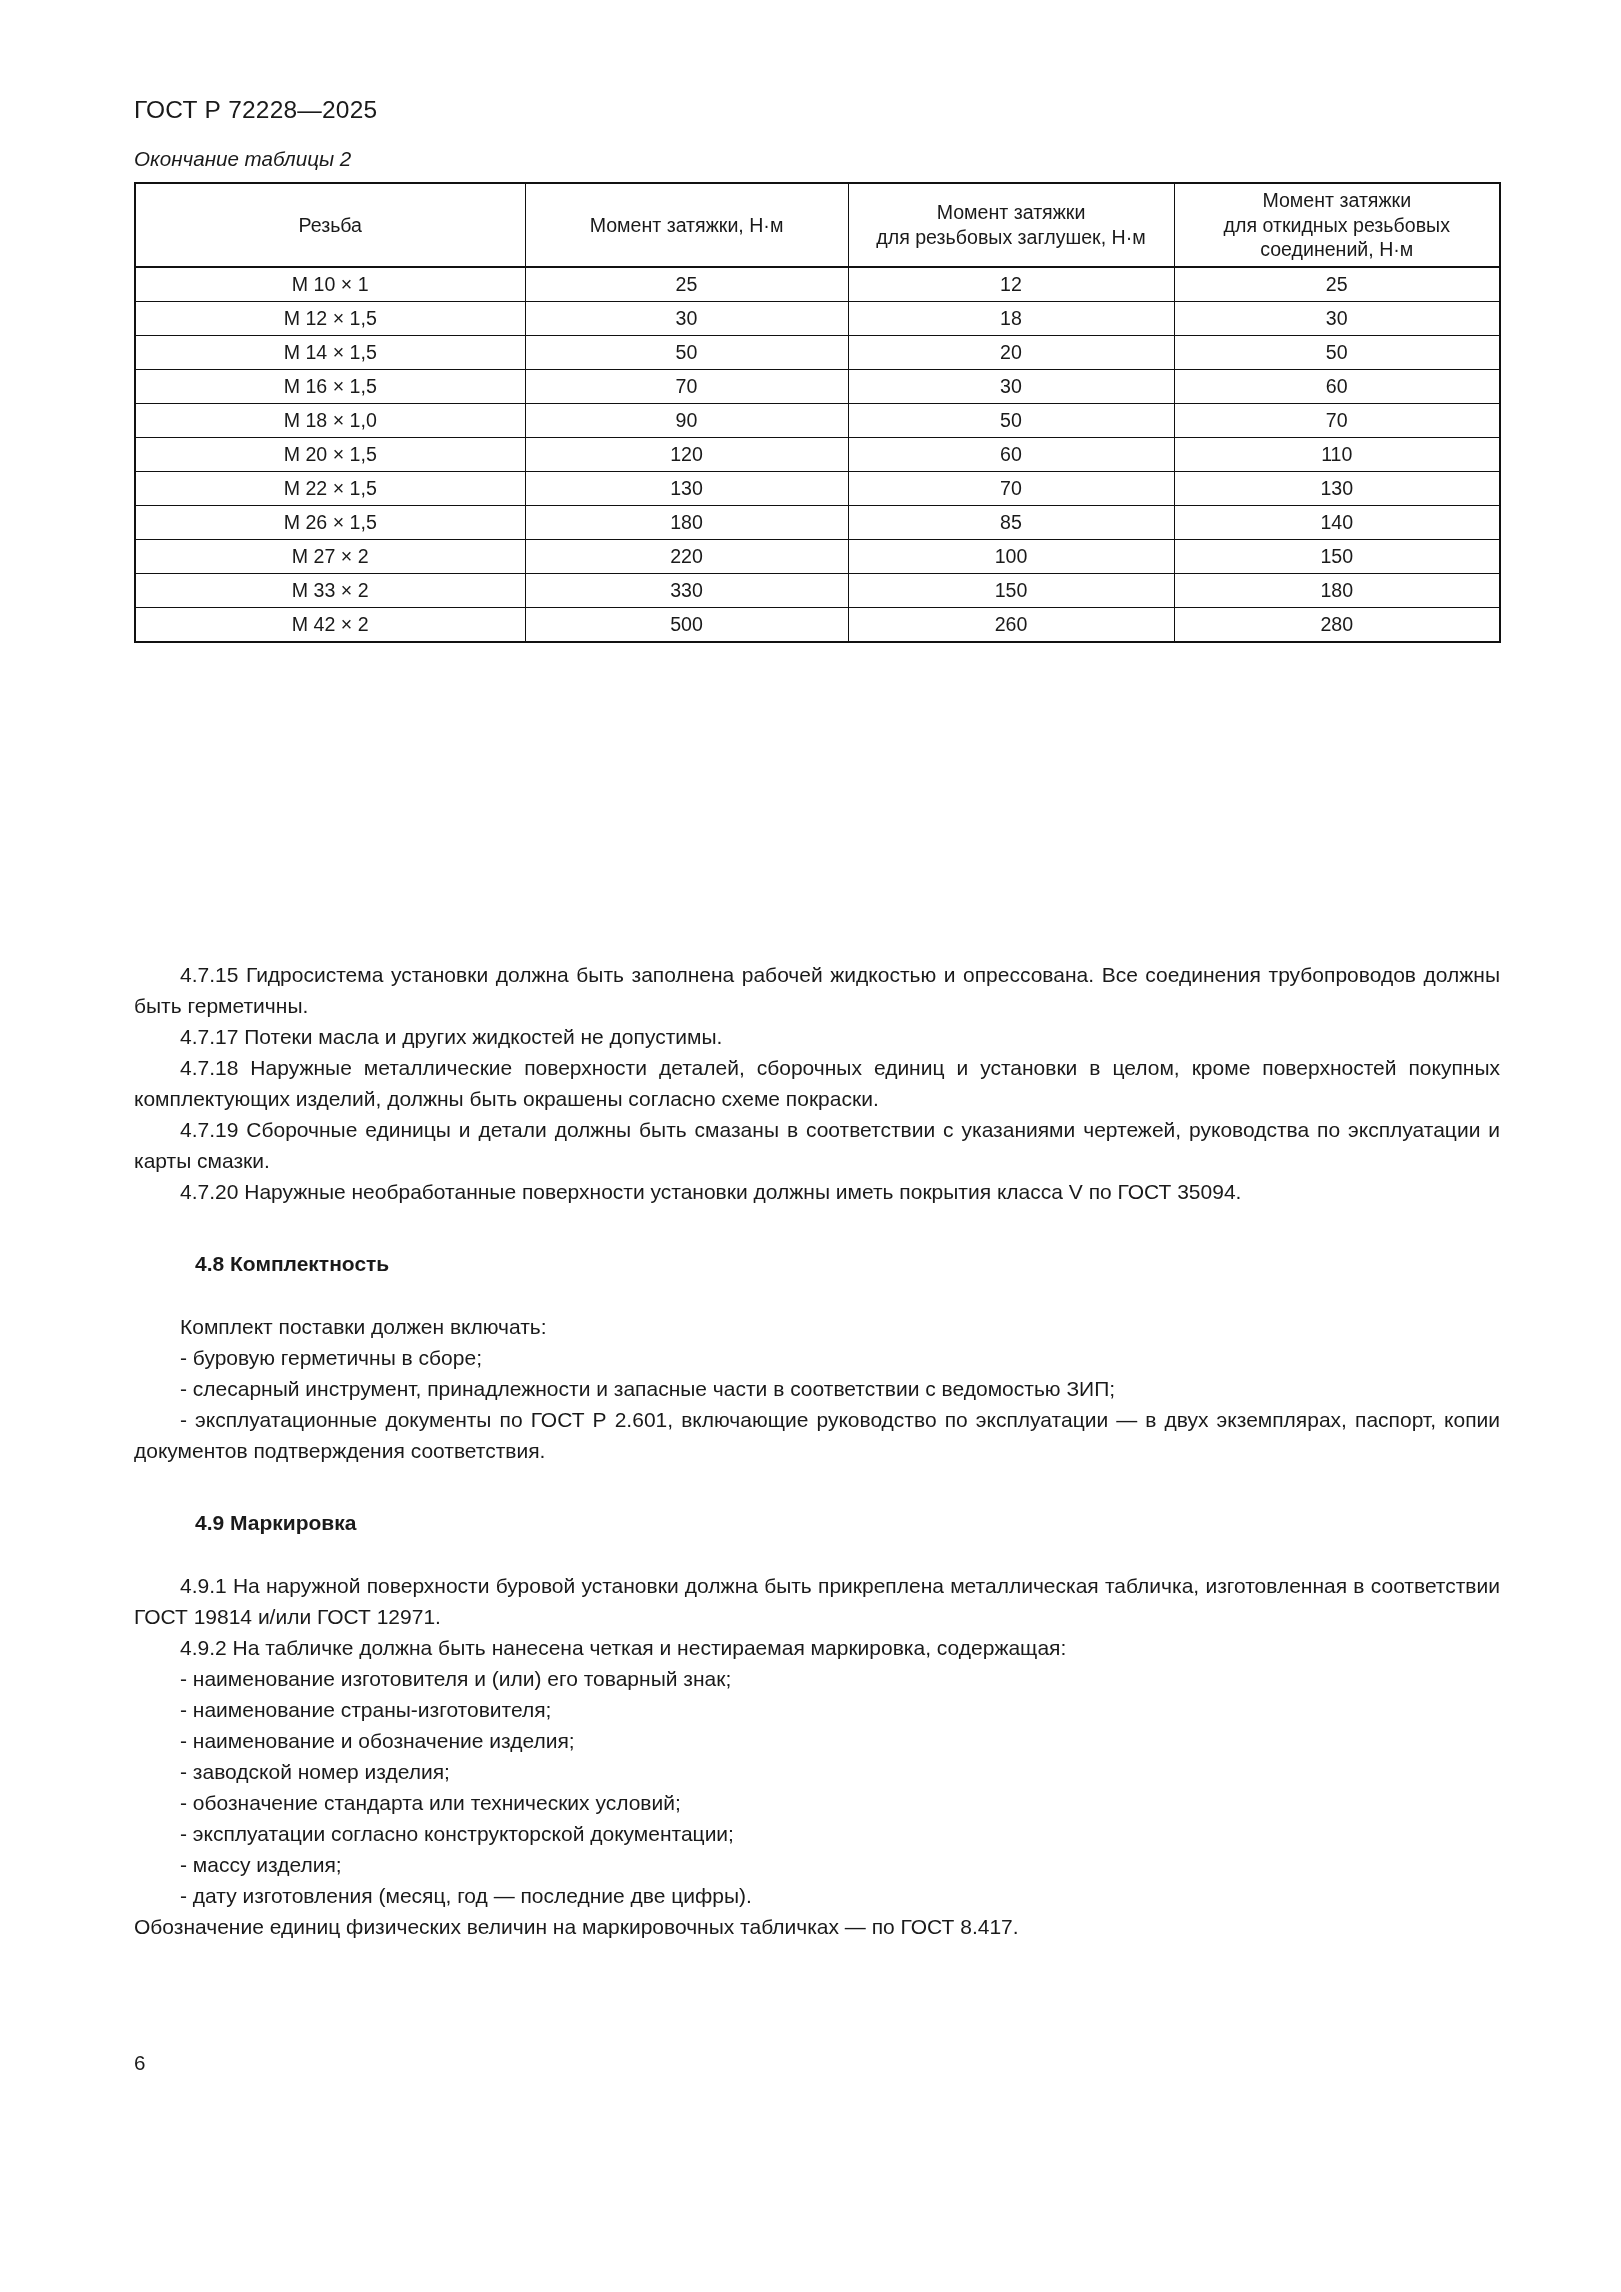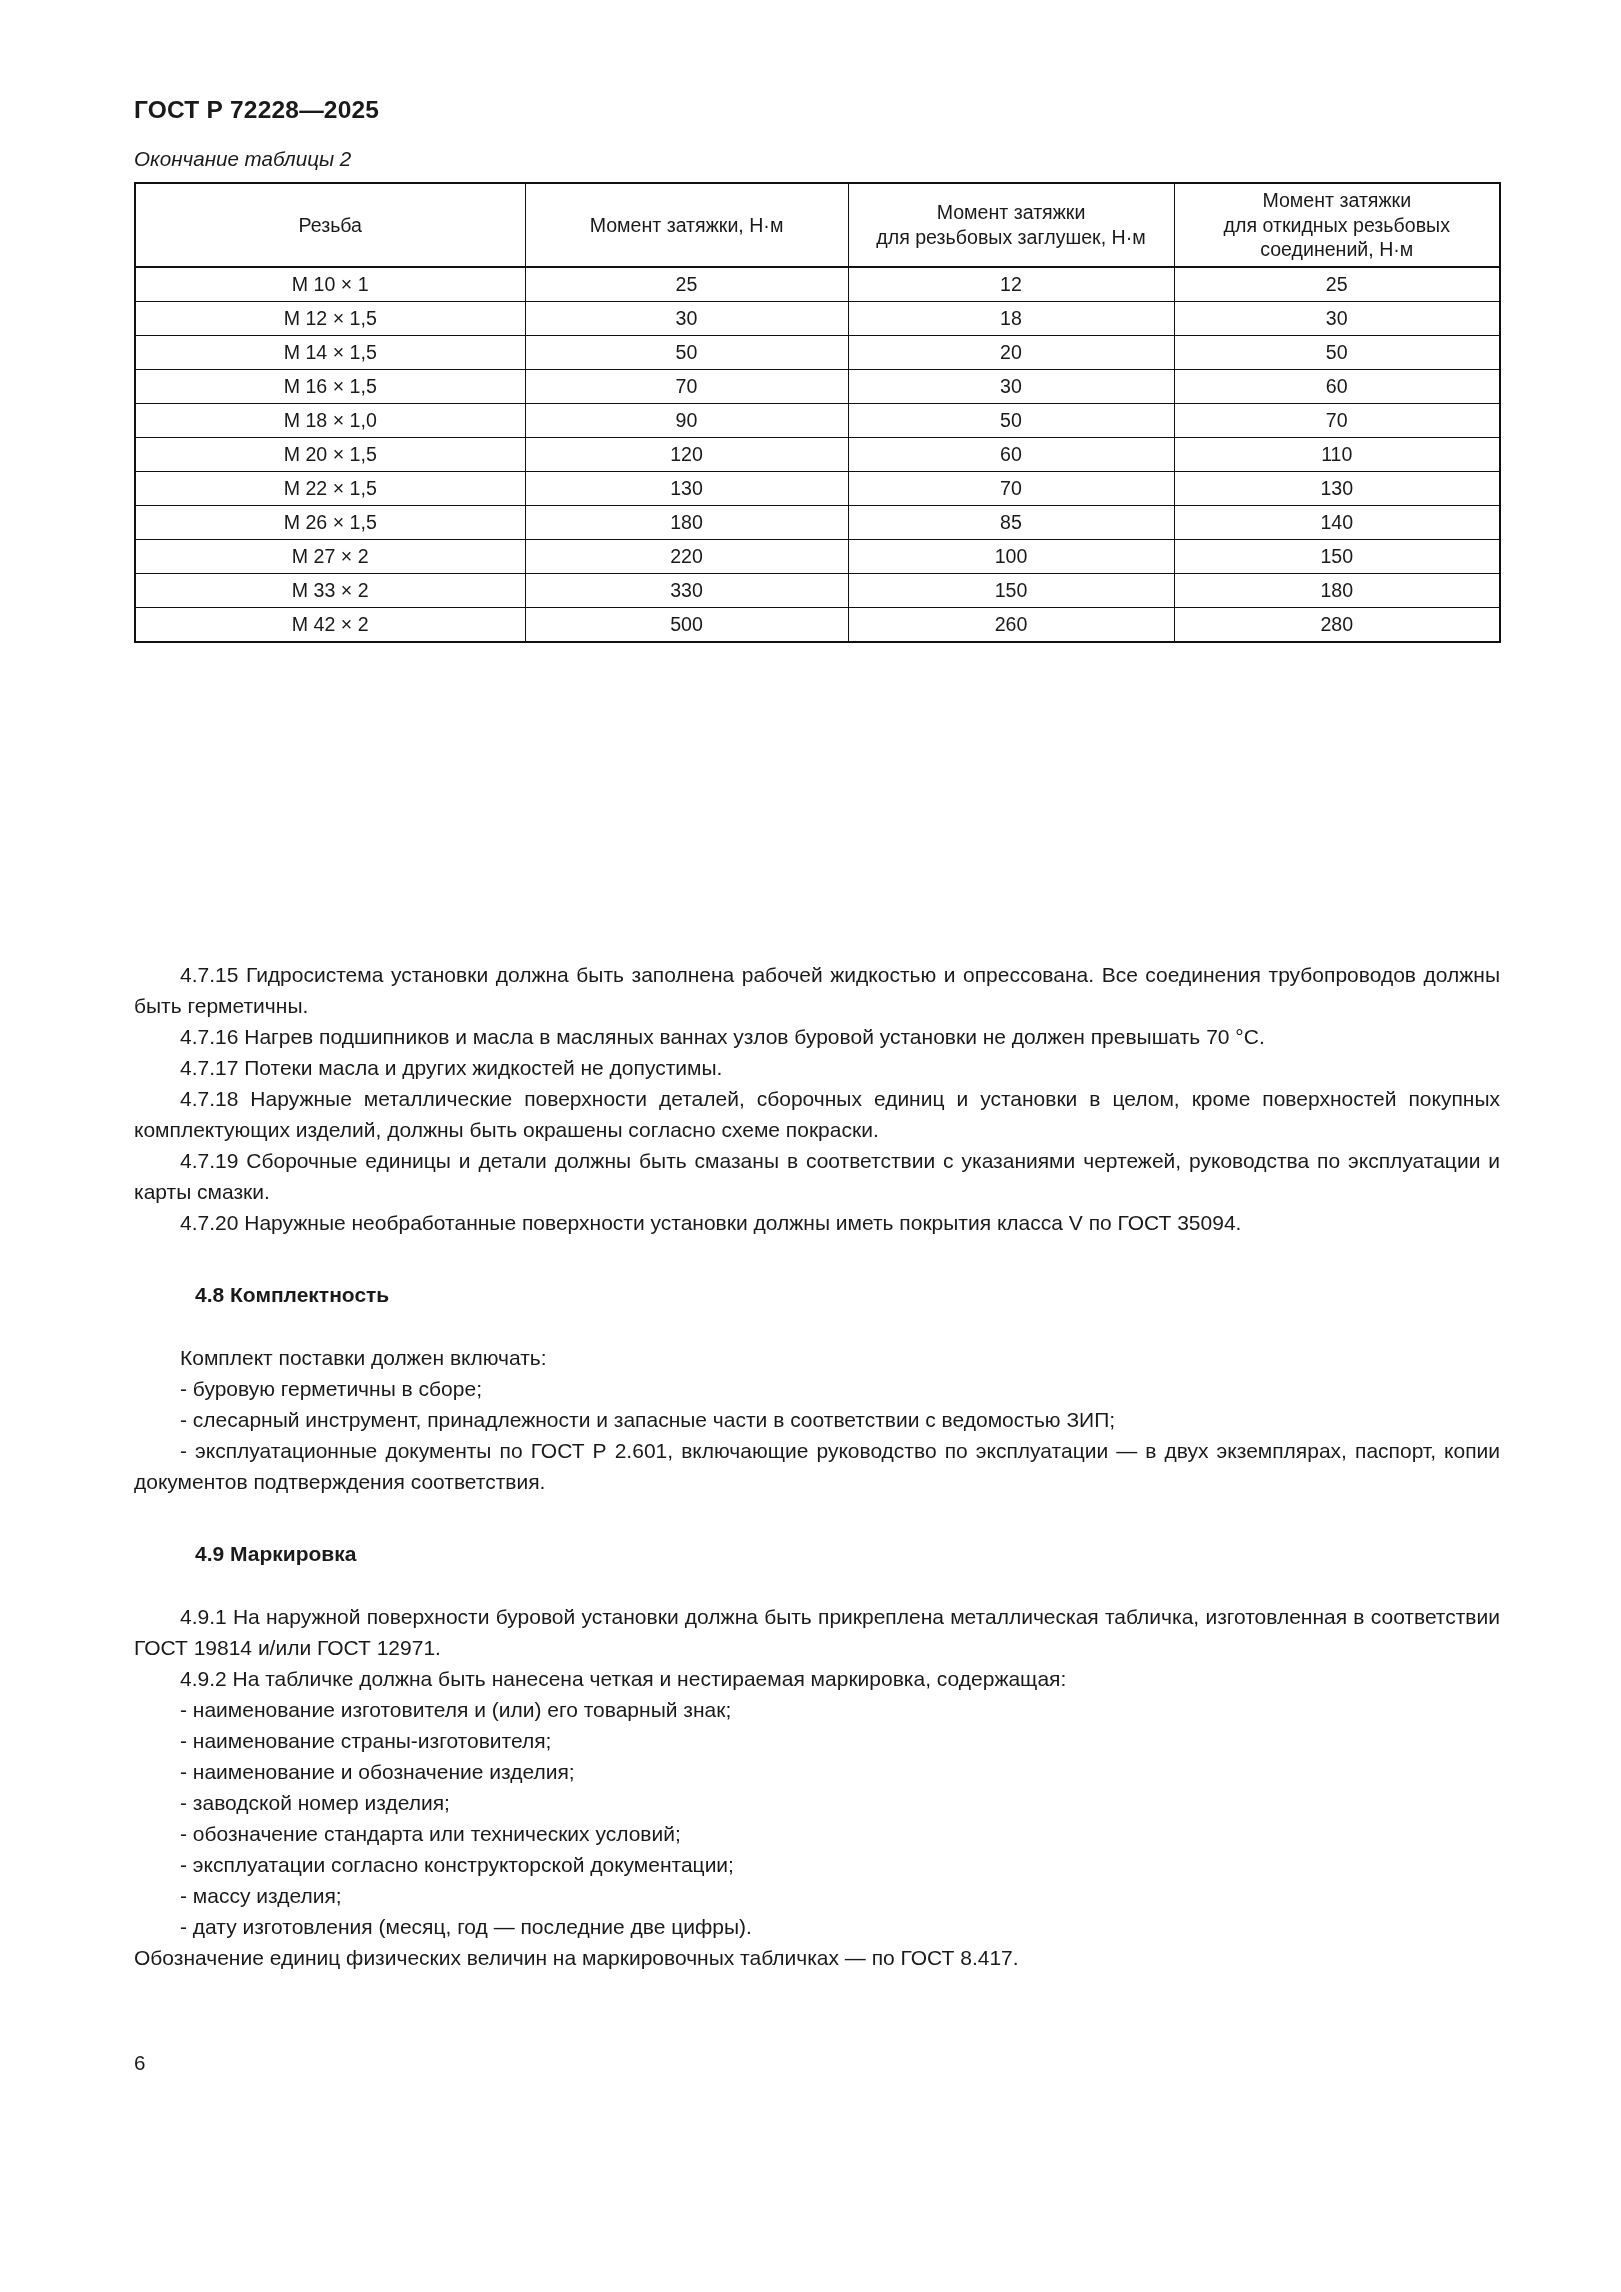--- a/index.html
+++ b/index.html
@@ -19,21 +19,21 @@
     box-sizing: border-box;
     overflow: hidden;
   }
 
   
   .doc-header {
     position: absolute;
     left: 134px;
     top: 96px;
     font-size: 24.5px;
-    font-weight: bold;
+    font-weight: normal;
     letter-spacing: 0.2px;
   }
 
   
   .table-caption {
     position: absolute;
     left: 134px;
     top: 147px;
     font-size: 20.6px;
     font-style: italic;
@@ -226,21 +226,20 @@
           <td>500</td>
           <td>260</td>
           <td>280</td>
         </tr>
       </tbody>
     </table>
   </div>
 
   <div class="body">
     <p>4.7.15 Гидросистема установки должна быть заполнена рабочей жидкостью и опрессована. Все соединения трубопроводов должны быть герметичны.</p>
-    <p>4.7.16 Нагрев подшипников и масла в масляных ваннах узлов буровой установки не должен превышать 70 °С.</p>
     <p>4.7.17 Потеки масла и других жидкостей не допустимы.</p>
     <p>4.7.18 Наружные металлические поверхности деталей, сборочных единиц и установки в целом, кроме поверхностей покупных комплектующих изделий, должны быть окрашены согласно схеме покраски.</p>
     <p>4.7.19 Сборочные единицы и детали должны быть смазаны в соответствии с указаниями чертежей, руководства по эксплуатации и карты смазки.</p>
     <p>4.7.20 Наружные необработанные поверхности установки должны иметь покрытия класса V по ГОСТ 35094.</p>
 
     <div class="spacer-md"></div>
     <h3>4.8 Комплектность</h3>
     <div class="spacer-sm"></div>
 
     <p>Комплект поставки должен включать:</p>

